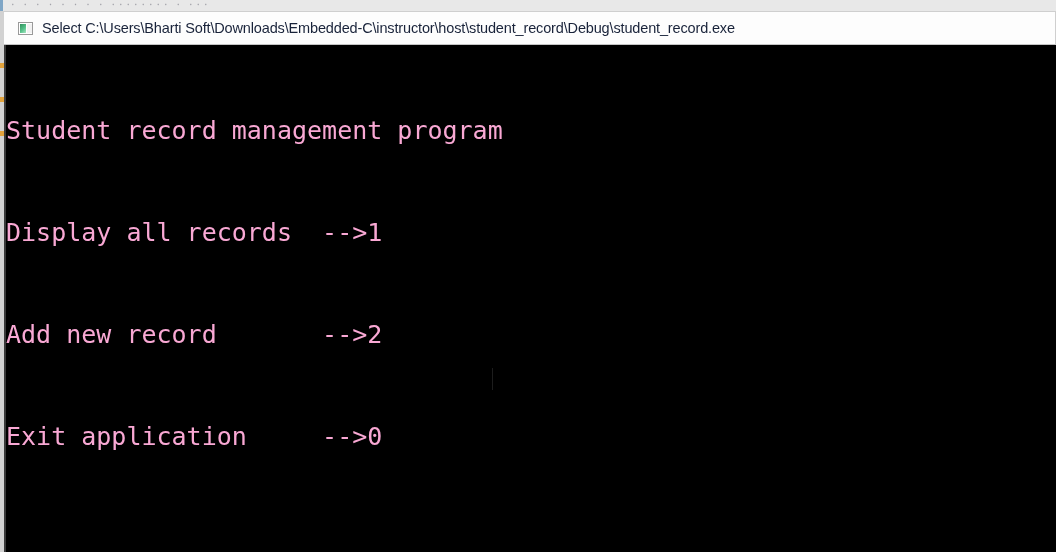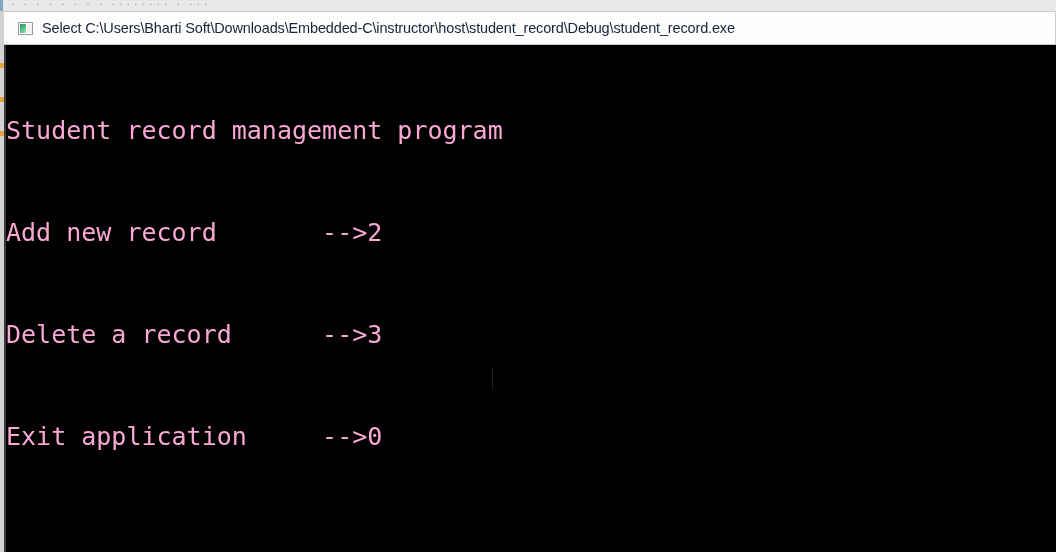--- a/index.html
+++ b/index.html
@@ -185,22 +185,22 @@
   </div>
   <div id="inner-edge"></div>
 
   <div id="title-bar">
     <div class="win-icon"></div>
     <div id="title-text">Select C:\Users\Bharti Soft\Downloads\Embedded-C\instructor\host\student_record\Debug\student_record.exe</div>
   </div>
 
   <div id="console-text">
     <div class="line">Student record management program</div>
+    <div class="line">Display all records  --&gt;1</div>
     <div class="line">Add new record       --&gt;2</div>
-    <div class="line">Delete a record      --&gt;3</div>
     <div class="line">Exit application     --&gt;0</div>
     
     
     
     
     
     
     
     
   </div>

